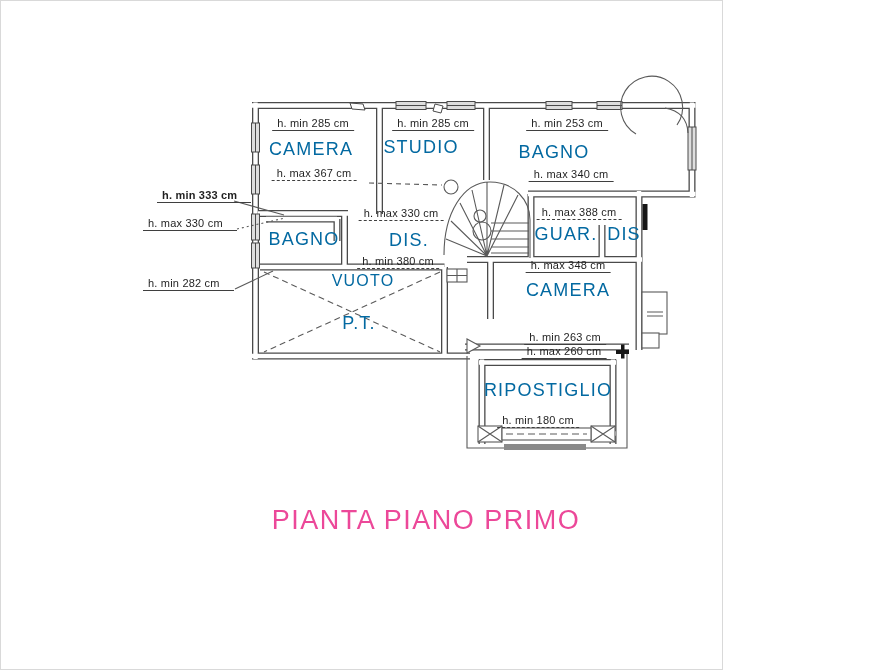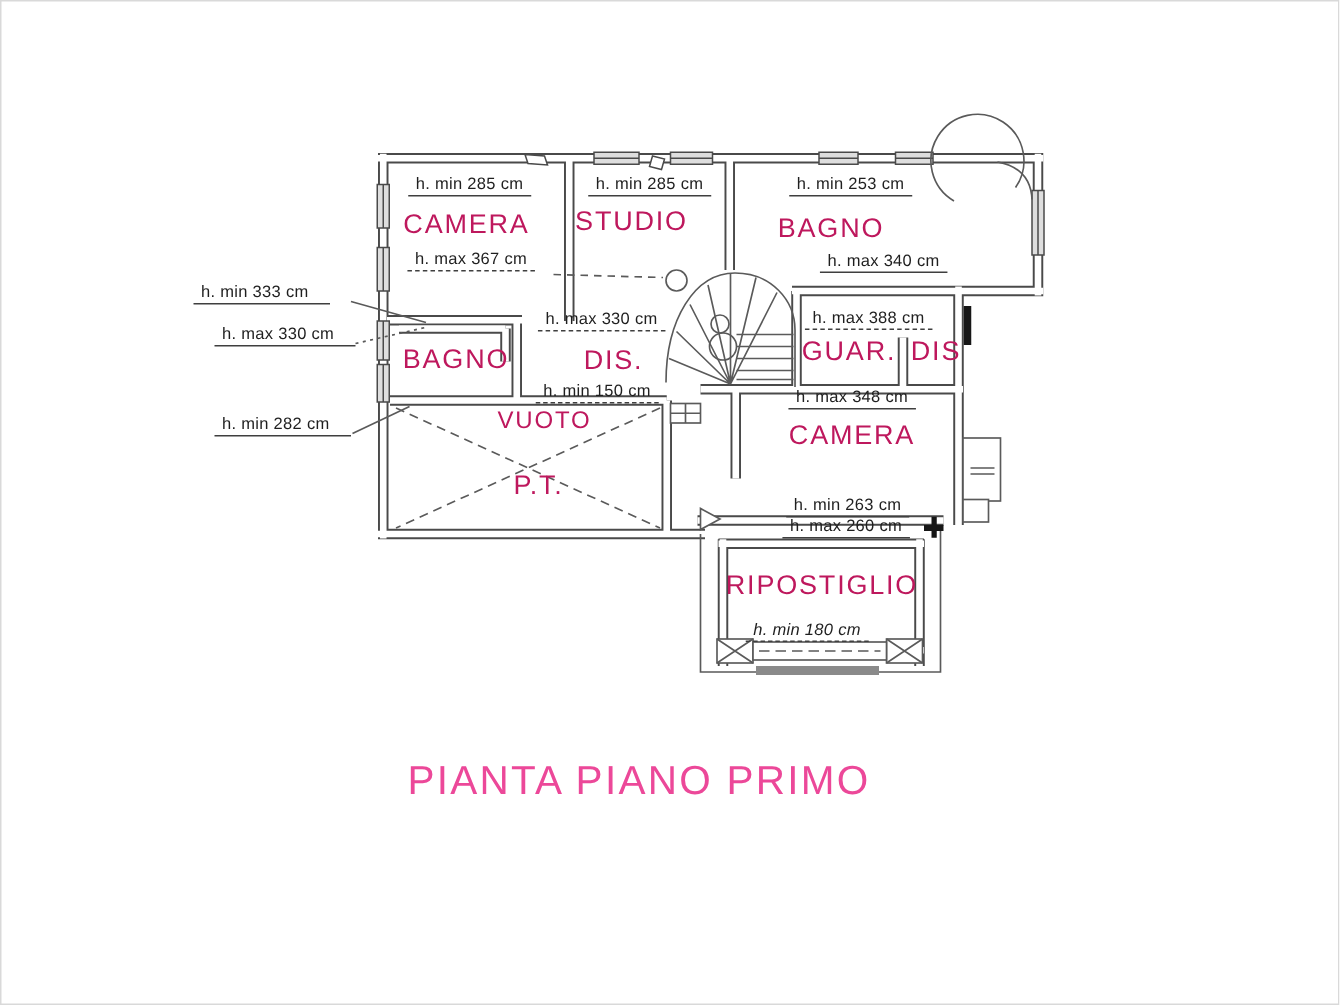--- a/index.html
+++ b/index.html
@@ -1,27 +1,27 @@
 <!DOCTYPE html>
 <html><head>
 <meta charset="utf-8">
 <style>
   html,body{margin:0;padding:0;background:#fff;}
   #frame{
-    position:relative;width:893px;height:670px;background:#ffffff;
+    position:relative;width:723px;height:670px;background:#ffffff;
     font-family:"Liberation Sans",sans-serif;overflow:hidden;
     border:1px solid #d9d9d9;box-sizing:border-box;
   }
   #plan-svg{position:absolute;left:0;top:0;}
   .lbl{
     position:absolute;white-space:nowrap;
     font-size:11px;letter-spacing:.2px;color:#1f1f1f;line-height:1.1;
   }
   .ctr{transform:translateX(-50%);}
-  .room{font-size:18px;letter-spacing:1.2px;color:#be185d;}
+  .room{font-size:18px;letter-spacing:1.2px;color:#0369a1;}
   .room-lg{font-size:16px;}
   .u-s{border-bottom:1.2px solid #3f3f3f;padding:0 5px 1px;}
   .u-d{border-bottom:1.2px dashed #3f3f3f;padding:0 5px 1px;}
   .leader{padding-right:14px;}
   .title{
     font-size:27px;letter-spacing:1.5px;color:#ec4899;
   }
 </style>
 </head>
 <body>
@@ -151,41 +151,41 @@
 
   <div class="lbl ctr u-s" style="left:312px;top:116px;">h. min 285 cm</div>
   <div class="lbl ctr room" style="left:310px;top:139px;">CAMERA</div>
   <div class="lbl ctr u-d" style="left:313px;top:166px;">h. max 367 cm</div>
 
   <div class="lbl ctr u-s" style="left:432px;top:116px;">h. min 285 cm</div>
   <div class="lbl ctr room" style="left:420px;top:137px;">STUDIO</div>
 
   <div class="lbl ctr u-s" style="left:566px;top:116px;">h. min 253 cm</div>
   <div class="lbl ctr room" style="left:553px;top:142px;">BAGNO</div>
-  <div class="lbl ctr u-s" style="left:570px;top:167px;margin-left:18px;">h. max 340 cm</div>
+  <div class="lbl ctr u-s" style="left:570px;top:167px;">h. max 340 cm</div>
 
-  <div class="lbl u-s leader" style="left:128px;top:188px;">h. min 333 cm</div>
+  <div class="lbl u-s leader" style="left:156px;top:188px;font-weight:bold;">h. min 333 cm</div>
   <div class="lbl u-s leader" style="left:142px;top:216px;">h. max 330 cm</div>
   <div class="lbl u-s leader" style="left:142px;top:276px;">h. min 282 cm</div>
 
   <div class="lbl ctr u-d" style="left:400px;top:206px;">h. max 330 cm</div>
   <div class="lbl ctr room" style="left:303px;top:229px;">BAGNO</div>
   <div class="lbl ctr room" style="left:408px;top:230px;">DIS.</div>
 
   <div class="lbl ctr u-d" style="left:578px;top:205px;">h. max 388 cm</div>
   <div class="lbl ctr room" style="left:565px;top:224px;">GUAR.</div>
   <div class="lbl ctr room" style="left:623px;top:224px;">DIS</div>
 
-  <div class="lbl ctr u-d" style="left:397px;top:254px;">h. min 150 cm</div>
+  <div class="lbl ctr u-d" style="left:397px;top:254px;">h. min 380 cm</div>
   <div class="lbl ctr u-s" style="left:567px;top:258px;">h. max 348 cm</div>
 
   <div class="lbl ctr room room-lg" style="left:362px;top:271px;">VUOTO</div>
   <div class="lbl ctr room" style="left:358px;top:313px;">P.T.</div>
   <div class="lbl ctr room" style="left:567px;top:280px;">CAMERA</div>
 
   <div class="lbl ctr u-s" style="left:564px;top:330px;">h. min 263 cm</div>
   <div class="lbl ctr u-s" style="left:563px;top:344px;">h. max 260 cm</div>
   <div class="lbl ctr room" style="left:547px;top:380px;">RIPOSTIGLIO</div>
-  <div class="lbl ctr u-d" style="left:537px;top:413px;font-style:italic;">h. min 180 cm</div>
+  <div class="lbl ctr u-d" style="left:537px;top:413px;">h. min 180 cm</div>
 
   <div class="lbl ctr title" style="left:425px;top:505px;">PIANTA PIANO PRIMO</div>
 
 </div>
 
 </body></html>

